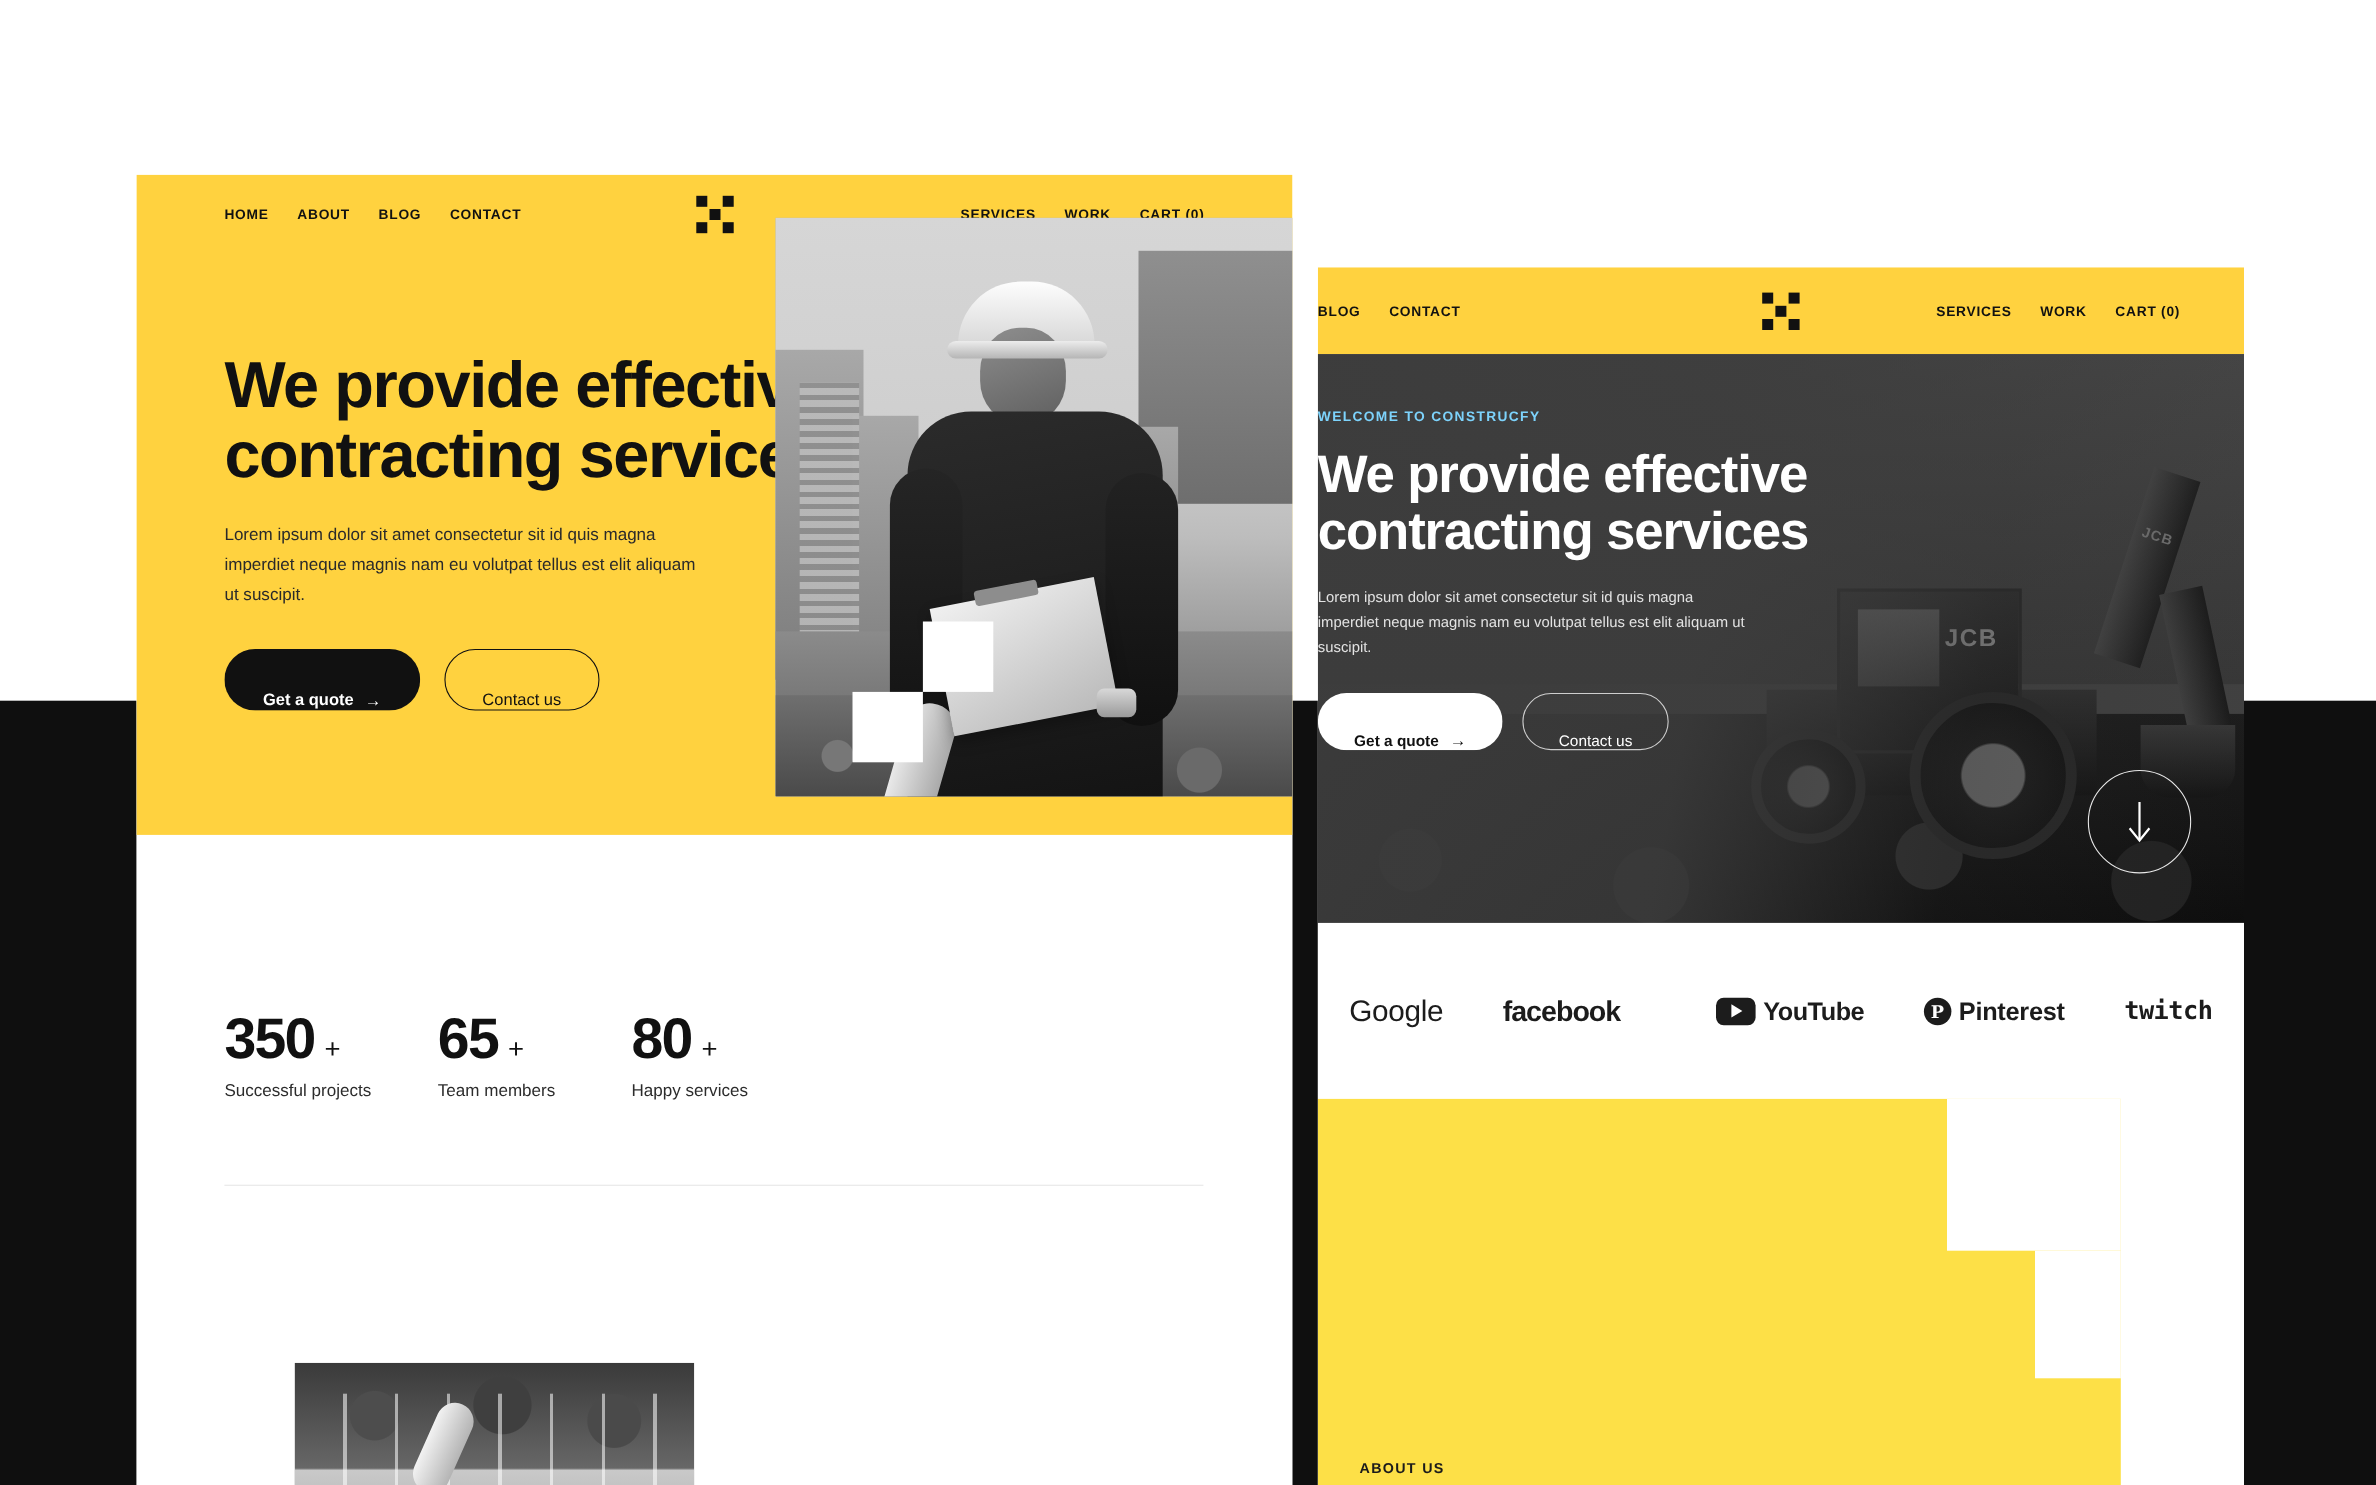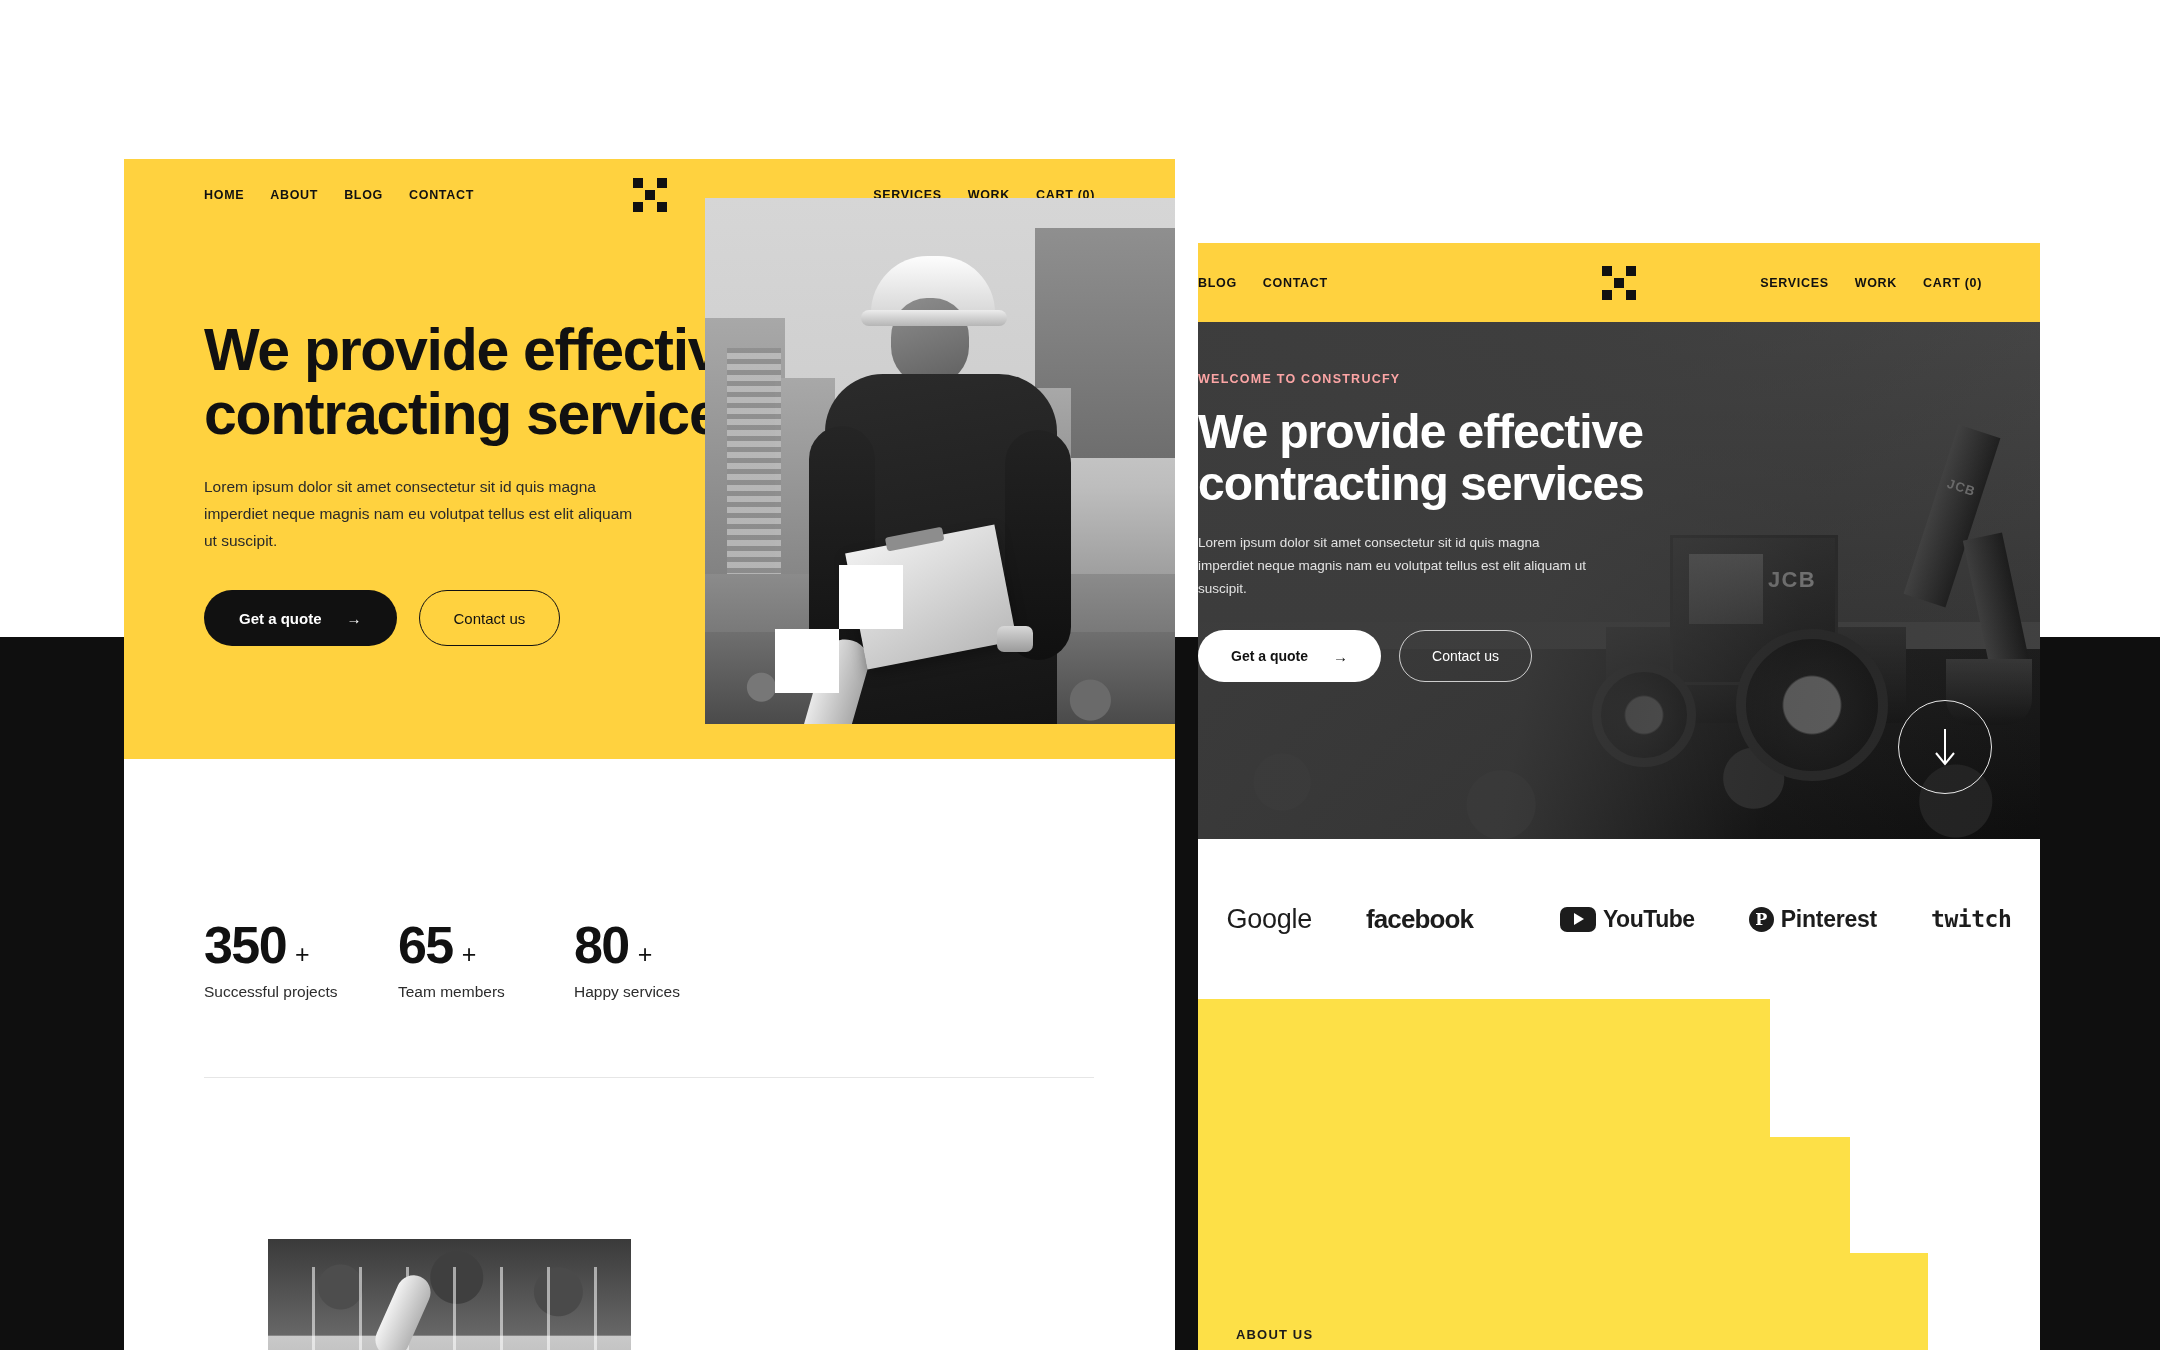--- a/index.html
+++ b/index.html
@@ -94,22 +94,22 @@
   .hero-sub {
     margin-top:28px;
     font-size:15.5px;
     line-height:1.72;
     color:#2a2a2a;
     max-width:430px;
   }
 
   .btn-row { margin-top:36px; display:flex; align-items:center; gap:22px; }
   .btn {
-    display:inline-flex; align-items:center; justify-content:center;
-    gap:25px;
+    display:inline-flex; align-items:flex-end; justify-content:center;
+    gap:10px;
     height:56px;
     padding:0 34px;
     border-radius:999px;
     font-size:15px;
     font-weight:700;
     white-space:nowrap;
     cursor:pointer;
     border:1.5px solid transparent;
     background:none;
     font-family:inherit;
@@ -405,21 +405,21 @@
   }
 
   .hd-copy {
     position:absolute;
     left:-190px; top:50px;
     width:760px;
     padding-left:190px;
   }
   .hd-eyebrow {
     font-size:12.5px; font-weight:700; letter-spacing:.10em;
-    color:#fca5a5;
+    color:#7dd3fc;
   }
   .hd-title {
     margin-top:20px;
     font-size:48px; line-height:1.08; font-weight:700;
     letter-spacing:-0.022em; color:#ffffff;
   }
   .hd-sub {
     margin-top:22px;
     font-size:13.5px; line-height:1.7; color:#e2e2e2;
     max-width:392px;

